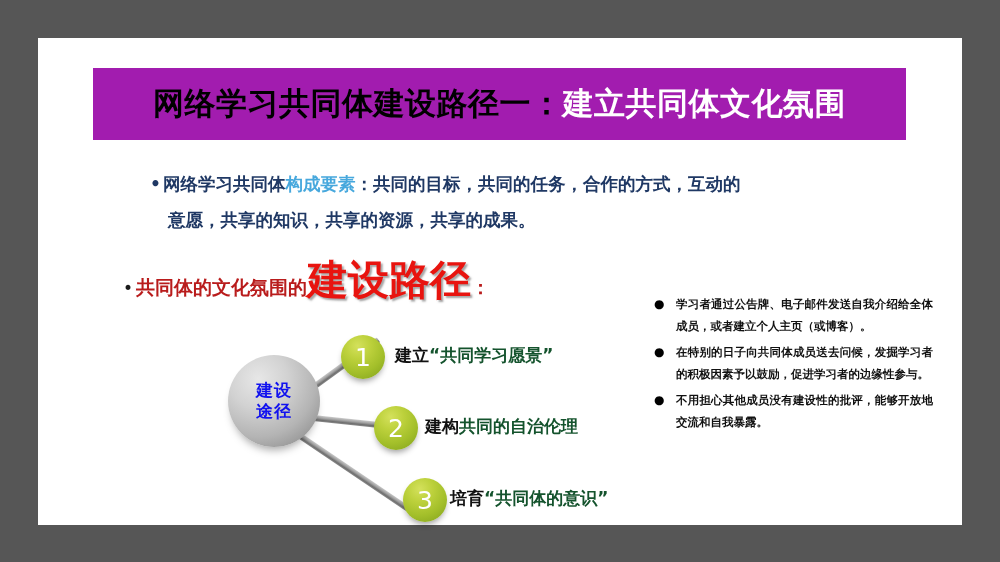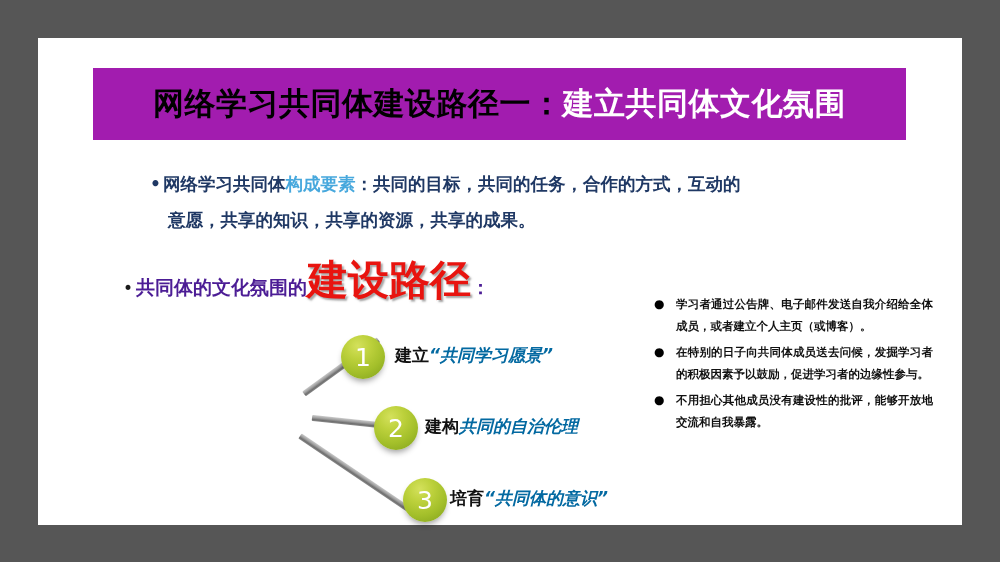--- a/index.html
+++ b/index.html
@@ -73,21 +73,21 @@
   
   #bullet-two {
     position: absolute;
     left: 85px;
     top: 215px;
     white-space: nowrap;
   }
   .b2-plain {
     font-size: 19px;
     font-weight: bold;
-    color: #4c1d95;
+    color: #b91c1c;
     vertical-align: baseline;
   }
   .b2-red {
     font-size: 41px;
     font-weight: bold;
     color: #e8140f;
     text-shadow: 2px 2px 2px rgba(90,90,90,0.55);
     vertical-align: baseline;
   }
   .b2-dot {
@@ -154,21 +154,21 @@
     line-height: 1;
   }
   .node-label {
     position: absolute;
     font-size: 17px;
     font-weight: bold;
     color: #111111;
     white-space: nowrap;
     z-index: 4;
   }
-  .label-red { color: #0369a1; font-style: italic; }
+  .label-red { color: #14532d; }
 
   
   #right-column {
     position: absolute;
     left: 610px;
     top: 255px;
     width: 285px;
   }
   .rc-item {
     position: relative;
@@ -209,20 +209,24 @@
   <div id="bullet-two">
     <span class="b2-dot">•</span><span class="b2-plain">共同体的文化氛围的</span><span class="b2-red">建设路径</span><span class="b2-plain">：</span>
   </div>
 
   <div id="diagram">
 
     <div class="connector" style="left:126px; top:98px; width:92px; transform:rotate(-36deg);"></div>
     <div class="connector" style="left:134px; top:122px; width:78px; transform:rotate(6deg);"></div>
     <div class="connector" style="left:122px; top:140px; width:130px; transform:rotate(34deg);"></div>
 
+    <div id="center-sphere">
+      <div class="sphere-label">建设</div>
+      <div class="sphere-label">途径</div>
+    </div>
 
     <div class="node" style="left:163px; top:42px;">
       <span>1</span>
     </div>
     <div class="node-label" style="left:217px; top:51px;">
       <span>建立</span><span class="label-red">“共同学习愿景”</span>
     </div>
 
     <div class="node" style="left:196px; top:113px;">
       <span>2</span>

